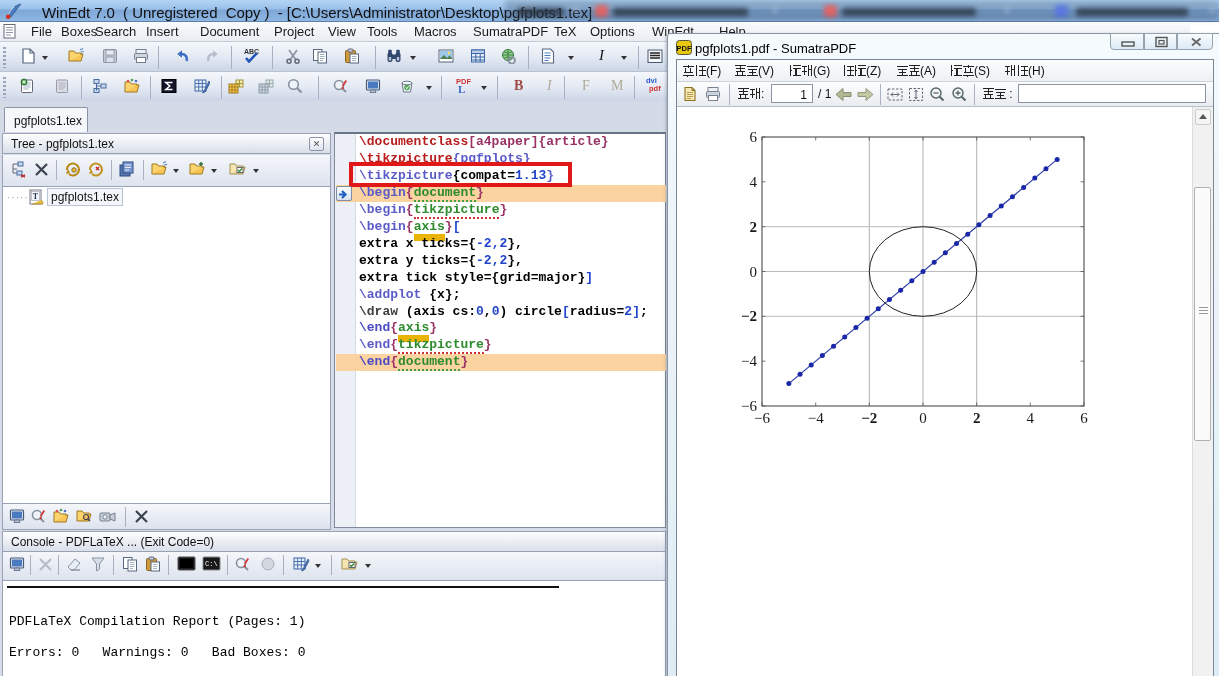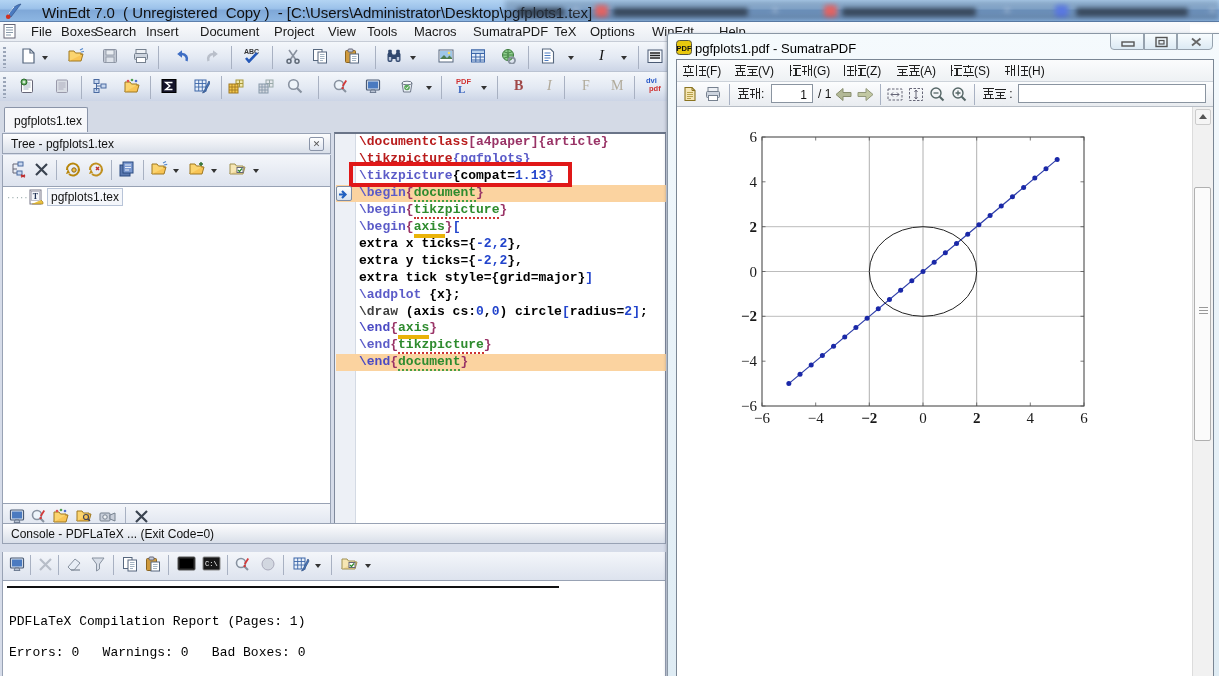--- a/index.html
+++ b/index.html
@@ -21,21 +21,21 @@
 #tab1{left:4px;top:6px;width:84px;height:25px;background:#f6f7fa;border:1px solid #8a94a8;border-bottom:none;border-radius:2px 2px 0 0;font-size:12px;color:#111;padding:6px 0 0 9px;position:absolute}
 #client{left:0;top:132px;width:676px;height:544px;background:#d6dce9}
 .phead{position:absolute;height:21px;background:linear-gradient(#fdfdfe,#d9dfe9);border:1px solid #98a2b4;font-size:12px;color:#111}
 .ptool{position:absolute;background:linear-gradient(#f4f6fa,#dde3ee);border-left:1px solid #98a2b4;border-right:1px solid #98a2b4}
 .pwhite{position:absolute;background:#fff;border:1px solid #98a2b4}
 .closebox{position:absolute;width:15px;height:14px;border:1px solid #8a94a8;border-radius:2px;background:linear-gradient(#fff,#dde3ee);color:#555;font-size:9px;text-align:center;line-height:12px}
 #editor{left:334px;top:0px;width:332px;height:396px;position:absolute;background:#fff;border:1px solid #808a9c;border-top:2px solid #6a7488}
 #gutter{position:absolute;left:0;top:0;width:21px;height:100%;background:#edf0f6;border-right:1px solid #d4dae4}
 #code{position:absolute;left:24px;top:0px;font:bold 13px "Liberation Mono",monospace;line-height:16.95px;white-space:pre;color:#000}
 .c-teal{color:#b91c1c}.c-cmd{color:#5b5bc8}.c-arg{color:#993366}.c-env{color:#2e8b2e}.c-num{color:#2244cc}.c-draw{color:#404040}.c-navy{color:#4a4ac4}
-.u-g{border-bottom:4px solid #eab308}
+.u-g{border-bottom:7px solid #eab308}
 .zzg{border-bottom:2px dotted #44a044}
 .zzr{border-bottom:2px dotted #cc3333}
 .obg{position:absolute;left:1px;width:330px;height:17px;background:#fbd3a0}
 #redbox{position:absolute;border:4px solid #e01818;z-index:5}
 #jmparrow{position:absolute;background:linear-gradient(#fdfefe,#d8e2ee);border:1px solid #7e8ca4;border-radius:2px;z-index:6}
 .mono{font:13px "Liberation Mono",monospace;color:#000;position:absolute}
 #sumatra{left:667px;top:33px;width:554px;height:645px;background:linear-gradient(#f5fafd 0%,#eaf3f9 40%,#dfecf4 100%);border:1px solid #8a96a4;border-radius:3px 0 0 0;box-shadow:-1px 1px 3px rgba(60,70,90,.35)}
 #stitle{position:absolute;left:0;top:0;width:552px;height:25px}
 #sclient{position:absolute;left:8px;top:25px;width:538px;height:618px;background:#fff;border:1px solid #7a8694}
 #smenu{position:absolute;left:0;top:0;width:536px;height:22px;background:linear-gradient(#fbfcfd,#eef1f4);border-bottom:1px solid #cdd3da;font-size:12px;color:#111}
@@ -405,21 +405,21 @@
 <span class="c-cmd">\begin</span><span class="c-arg">{</span><span class="c-env u-g">axis</span><span class="c-arg">}</span><span class="c-num">[</span>
 extra x ticks={<span class="c-num">-2,2</span>},
 extra y ticks={<span class="c-num">-2,2</span>},
 extra tick style={grid=major}<span class="c-num">]</span>
 <span class="c-cmd">\addplot</span> {x};
 <span class="c-draw">\draw</span> (axis cs:<span class="c-num">0</span>,<span class="c-num">0</span>) circle<span class="c-num">[</span>radius=<span class="c-num">2</span><span class="c-num">]</span>;
 <span class="c-navy">\end</span><span class="c-arg">{</span><span class="c-env u-g">axis</span><span class="c-arg">}</span>
 <span class="c-cmd">\end</span><span class="c-arg">{</span><span class="c-env zzr">tikzpicture</span><span class="c-arg">}</span>
 <span class="c-navy">\end</span><span class="c-arg">{</span><span class="c-env u-g zzg">document</span><span class="c-arg">}</span></div>
 </div>
-<div class="phead" style="left:2px;top:391px;width:664px">
+<div class="phead" style="left:2px;top:399px;width:664px">
       <span style="position:absolute;left:8px;top:3px">Console - PDFLaTeX ... (Exit Code=0)</span>
     </div>
 <div class="ptool" style="left:2px;top:420px;width:664px;height:28px">
       <svg class="icon" style="left:6px;top:4px" width="17" height="17" viewBox="0 0 17 17">
         <rect x="1.5" y="2" width="13" height="10" rx="1" fill="#dde6f2" stroke="#4a5a74" stroke-width="1.2"></rect>
         <rect x="3" y="3.5" width="10" height="7" fill="#4a7ac0"></rect>
         <path d="M6 12 h4 l1 2.5 h-6 z" fill="#b8c2d2" stroke="#4a5a74" stroke-width=".7"></path>
       </svg>
       <div class="tsep" style="left:27px;top:3px;height:20px"></div>
       <svg class="icon" style="left:35px;top:5px" width="15" height="15" viewBox="0 0 15 15">

